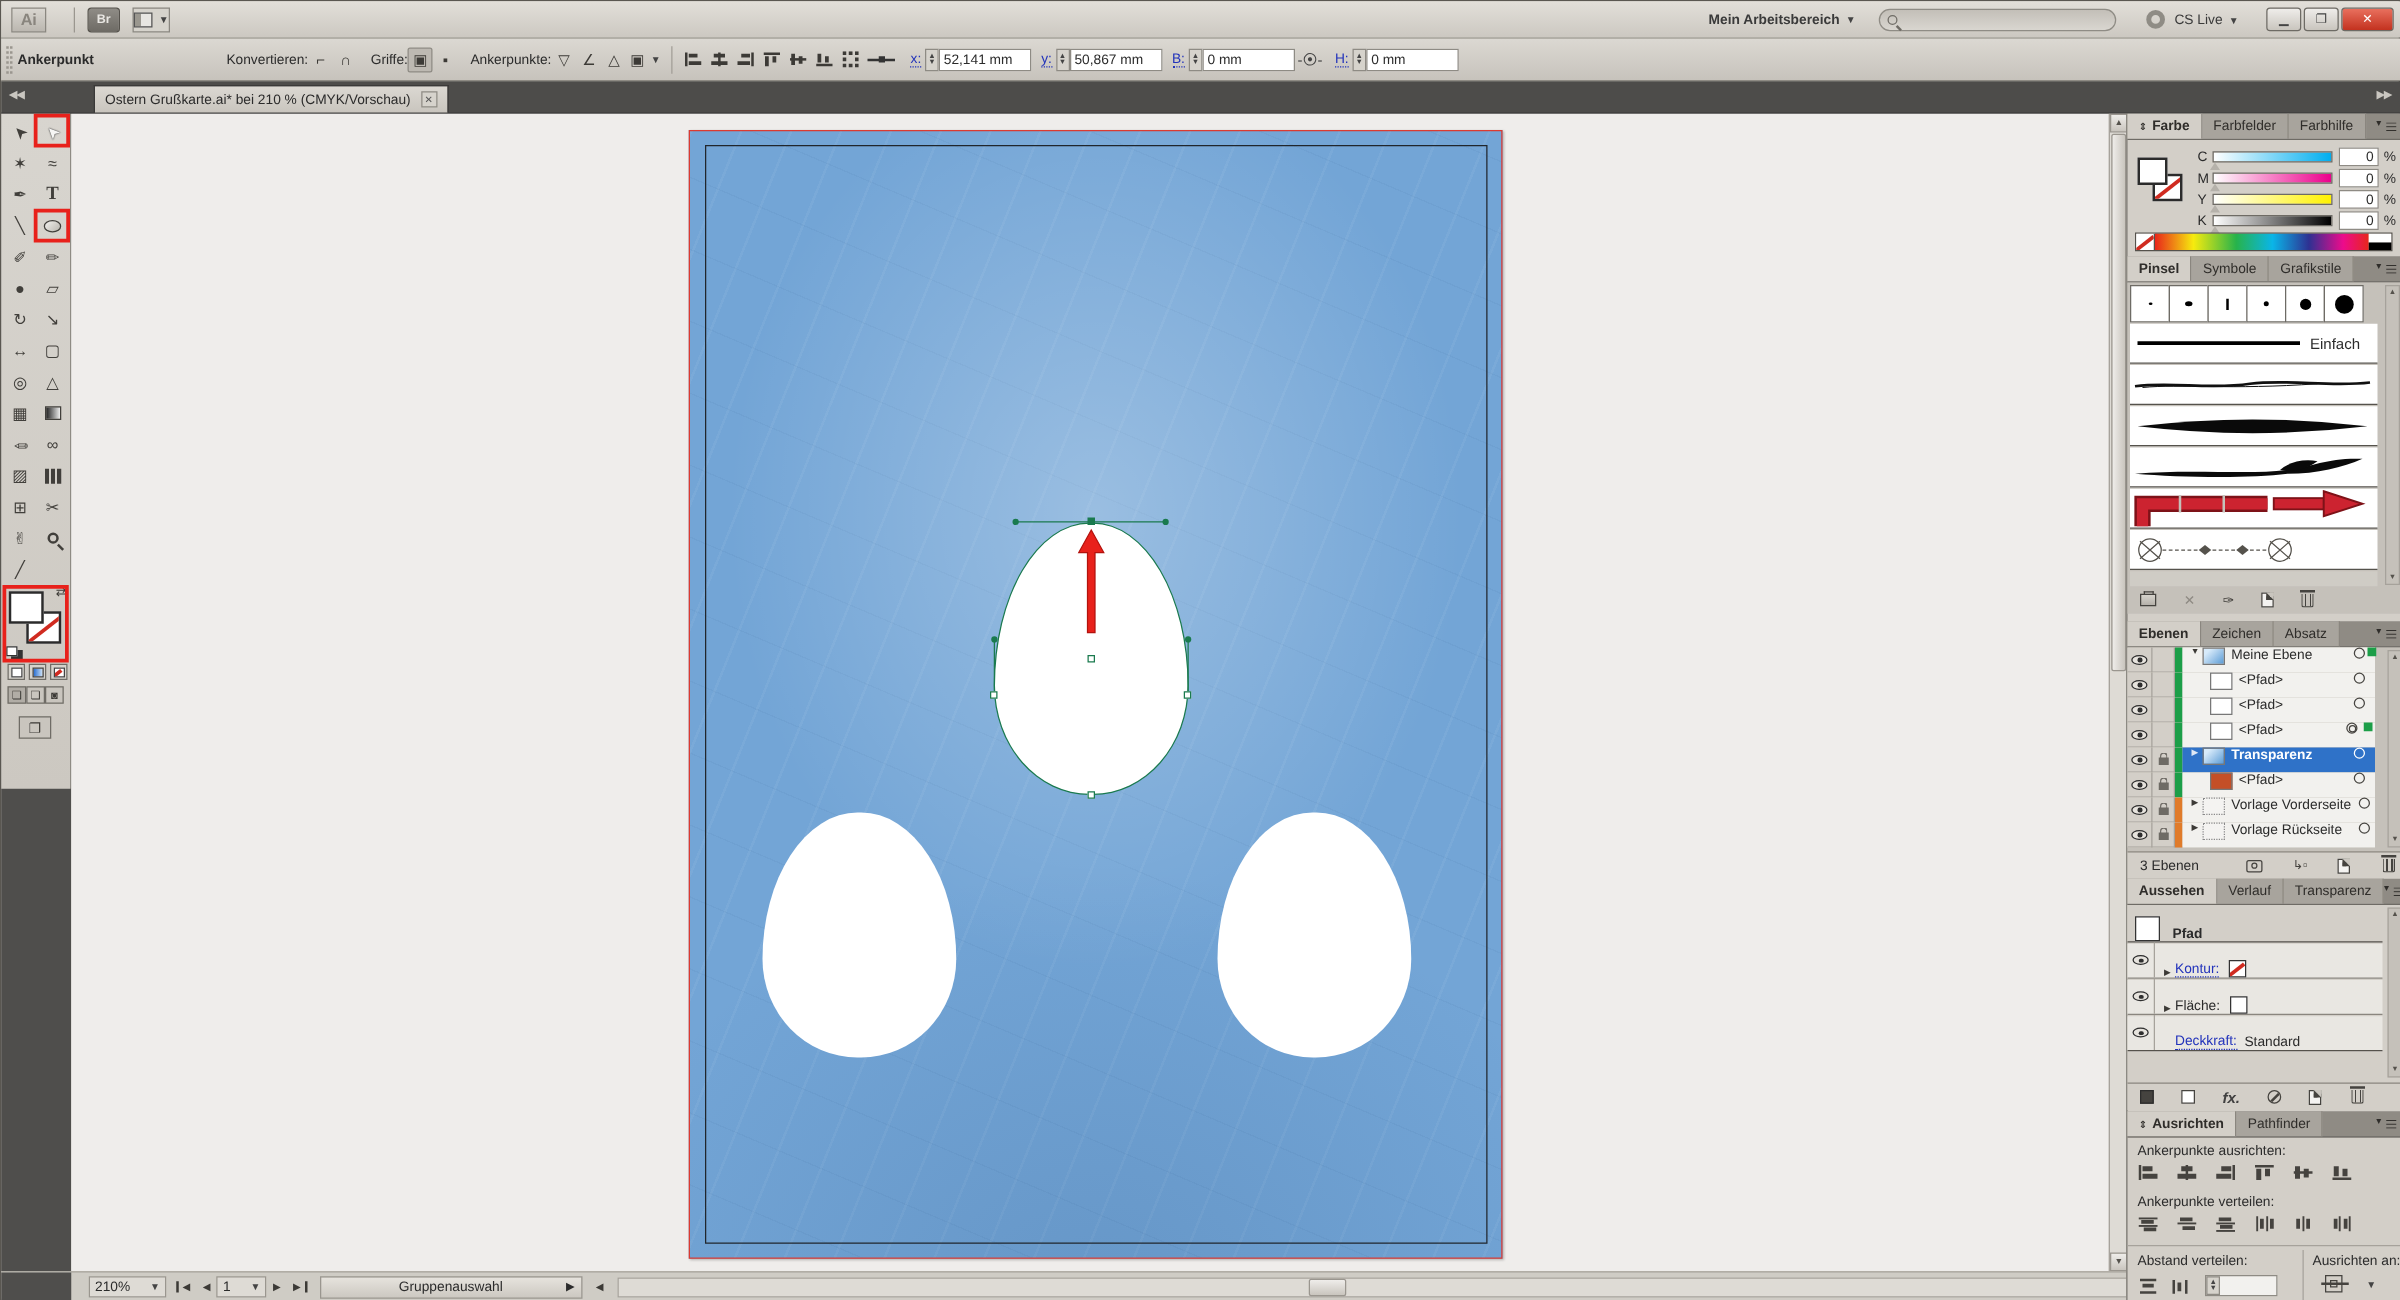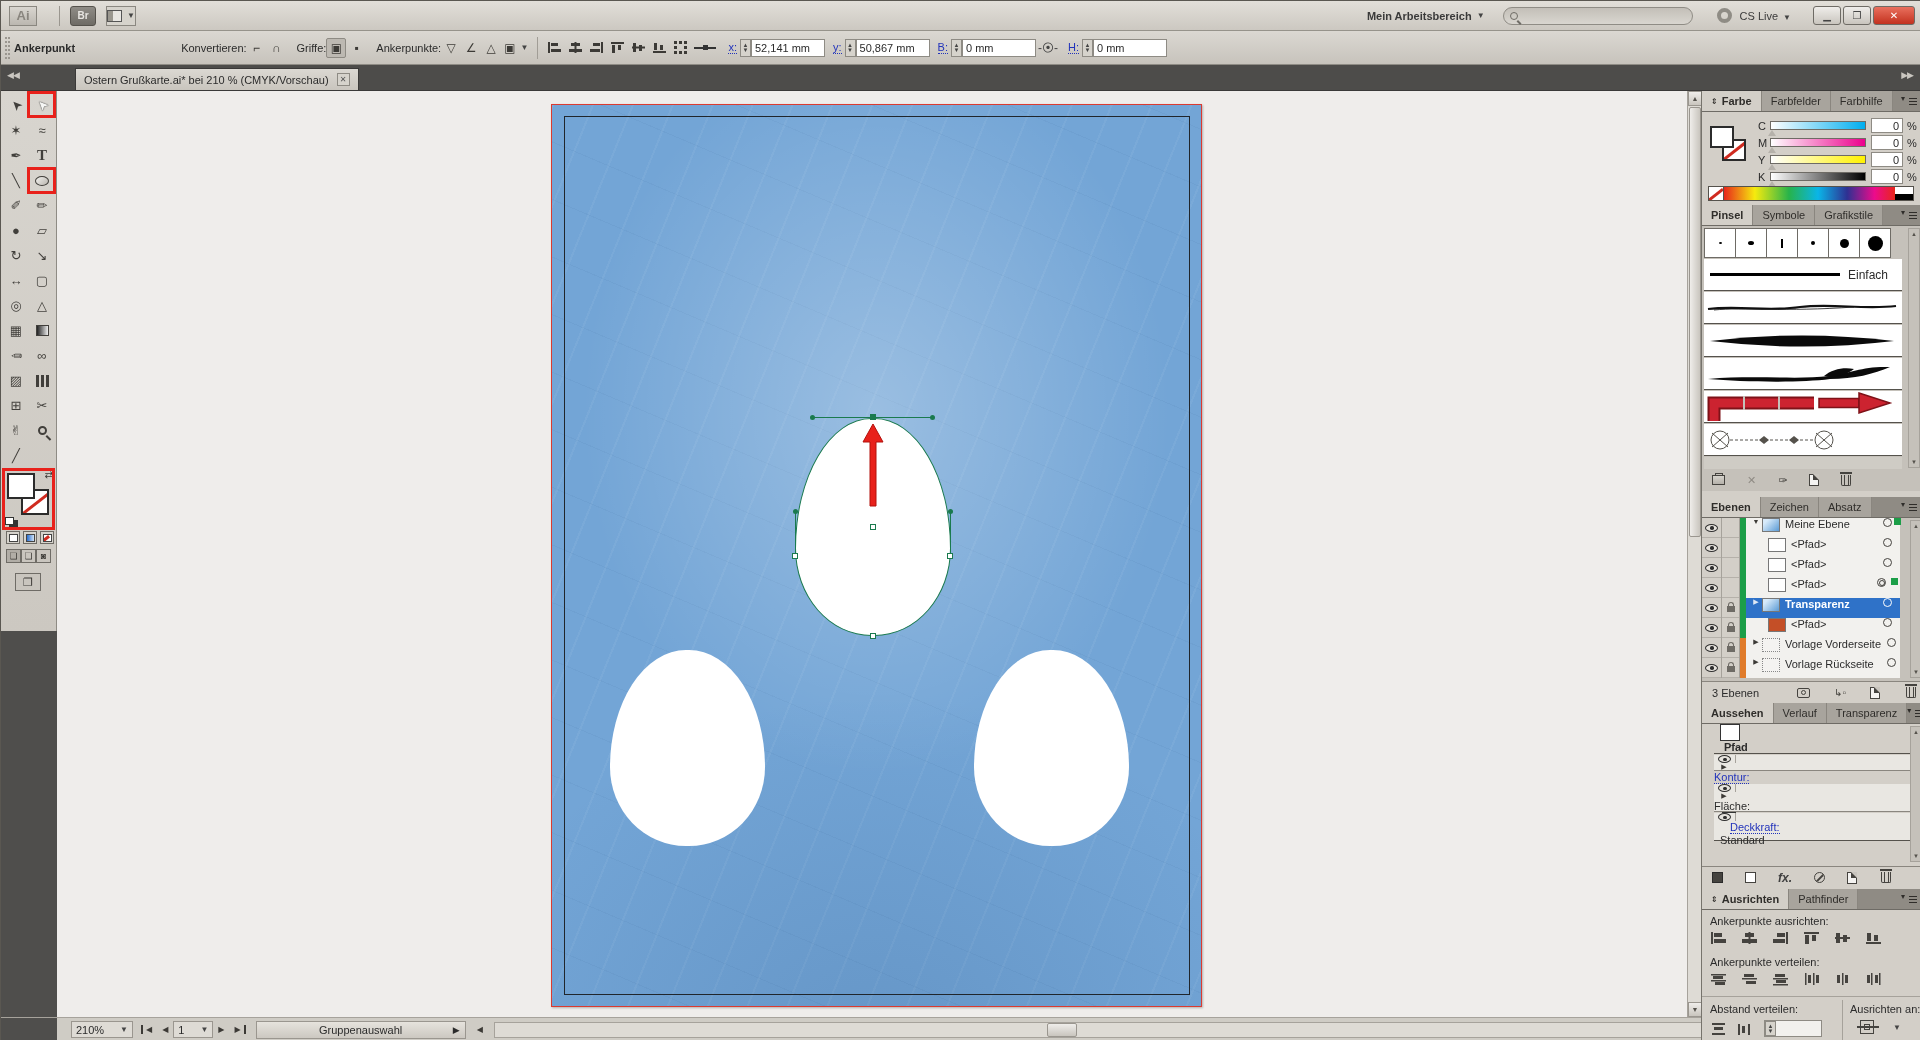--- a/index.html
+++ b/index.html
@@ -211,21 +211,21 @@
   .lthumb.orange { background:#c44f27; }
   .lthumb.tpl { border:1px dotted #888; background:#f4f3f1; }
   .tgt { width:9px; height:9px; border:1.2px solid #45433f; border-radius:50%; position:absolute; right:8px; }
   .tgt.double::after { content:""; position:absolute; left:1px; top:1px; width:4px; height:4px; border:1.2px solid #45433f; border-radius:50%; }
   .chip { width:7px; height:7px; background:#1c9e48; position:absolute; right:-1px; }
   .lfooter { position:absolute; left:0; width:220px; height:22px; background:#d3cfc8; border-top:1px solid #8a867f; display:flex; align-items:center; }
   .clipmask-ico { width:13px; height:10px; border:1px solid #45433f; border-radius:2px; display:flex; align-items:center; justify-content:center; }
   .clipmask-ico i { width:5px; height:5px; border:1px solid #45433f; border-radius:50%; }
 
   
-  .arow { position:absolute; left:12px; width:204px; display:flex; align-items:flex-start; background:#e9e7e2; border-bottom:1px solid #8a867f;flex-direction:column; }
+  .arow { position:absolute; left:0; width:204px; display:flex; align-items:flex-end; background:#e9e7e2; border-bottom:1px solid #8a867f; }
   .alabel { color:#2233bb; border-bottom:1px dotted #2233bb; }
   .aswatch { width:14px; height:14px; border:1px solid #333; background:#fff; box-shadow:0 0 0 1px #fff inset; position:relative; overflow:hidden; margin-left:8px; }
   .fx { font-style:italic; font-weight:bold; font-size:12px; color:#404040; }
   .circ-slash { width:11px; height:11px; border:1.5px solid #45433f; border-radius:50%; position:relative; overflow:hidden; }
   .circ-slash::after { content:""; position:absolute; left:-2px; top:4px; width:14px; height:1.5px; background:#45433f; transform:rotate(-45deg); }
 
   
   .al-sec { position:absolute; left:8px; font-size:11px; color:#2b2b2b; }
   .al-icons { position:absolute; display:flex; gap:14px; }
   .al-ic { width:17px; height:14px; position:relative; }
@@ -879,21 +879,21 @@
         <span class="ptab active">Aussehen</span>
         <span class="ptab">Verlauf</span>
         <span class="ptab">Transparenz</span>
         <span class="pmenu"></span>
       </div>
       <div style="position:relative; height:142px; background:#d3cfc8;">
         <div class="arow" style="top:0; height:30px; background:#d3cfc8; border-bottom:1px solid #55524c;">
           <span class="aswatch" style="width:20px;height:20px;margin-left:6px;"></span>
           <span style="margin-left:10px; font-weight:bold;">Pfad</span>
         </div>
-        <div class="arow" style="top:31px; height:16px;">
+        <div class="arow" style="top:31px; height:28px;">
           <span class="cell-eye" style="width:22px; display:flex; justify-content:center; border-right:1px solid #a6a29b; height:28px; align-items:center;">
               <span class="eye"></span>
             </span>
           <span class="twisty" style="margin-left:4px;">▶</span>
           <span class="alabel">Kontur:</span>
           <span class="aswatch">
               <span class="noneslash"></span>
             </span>
         </div>
         <div class="arow" style="top:60px; height:28px;">

